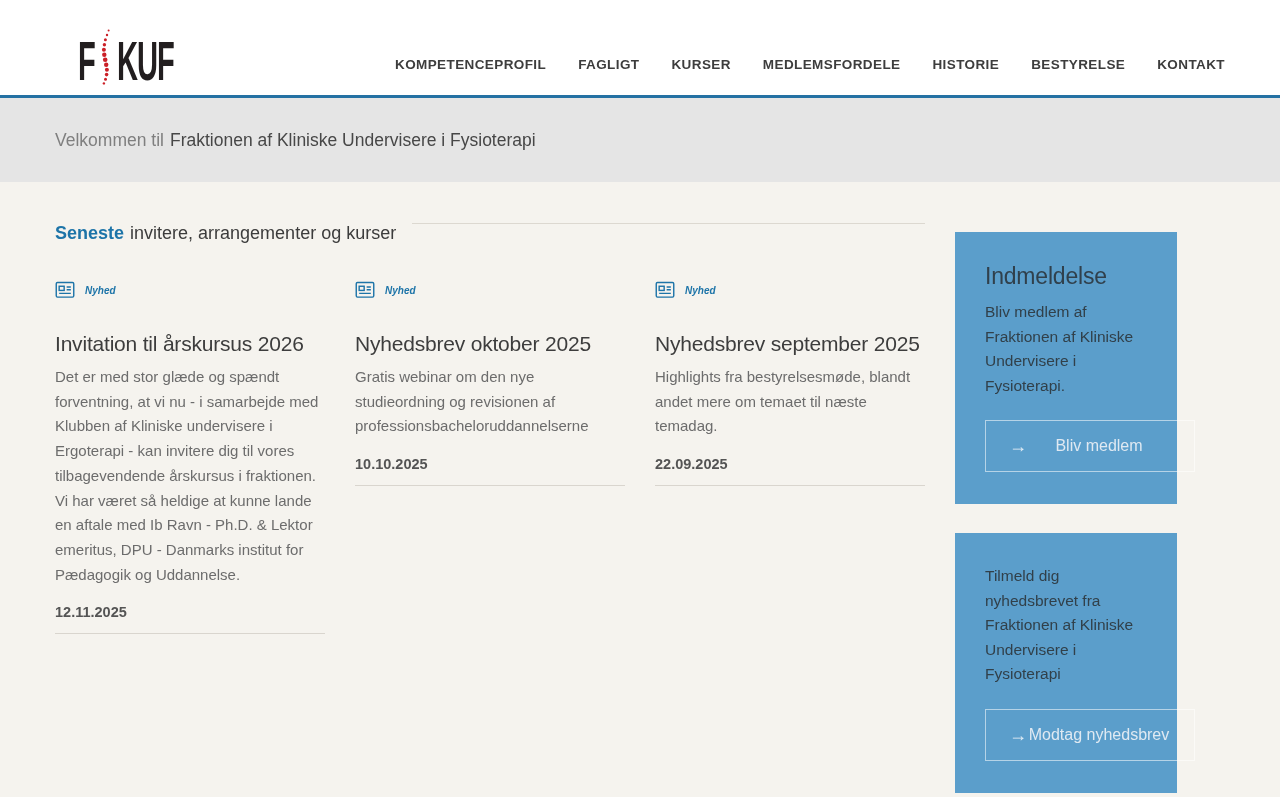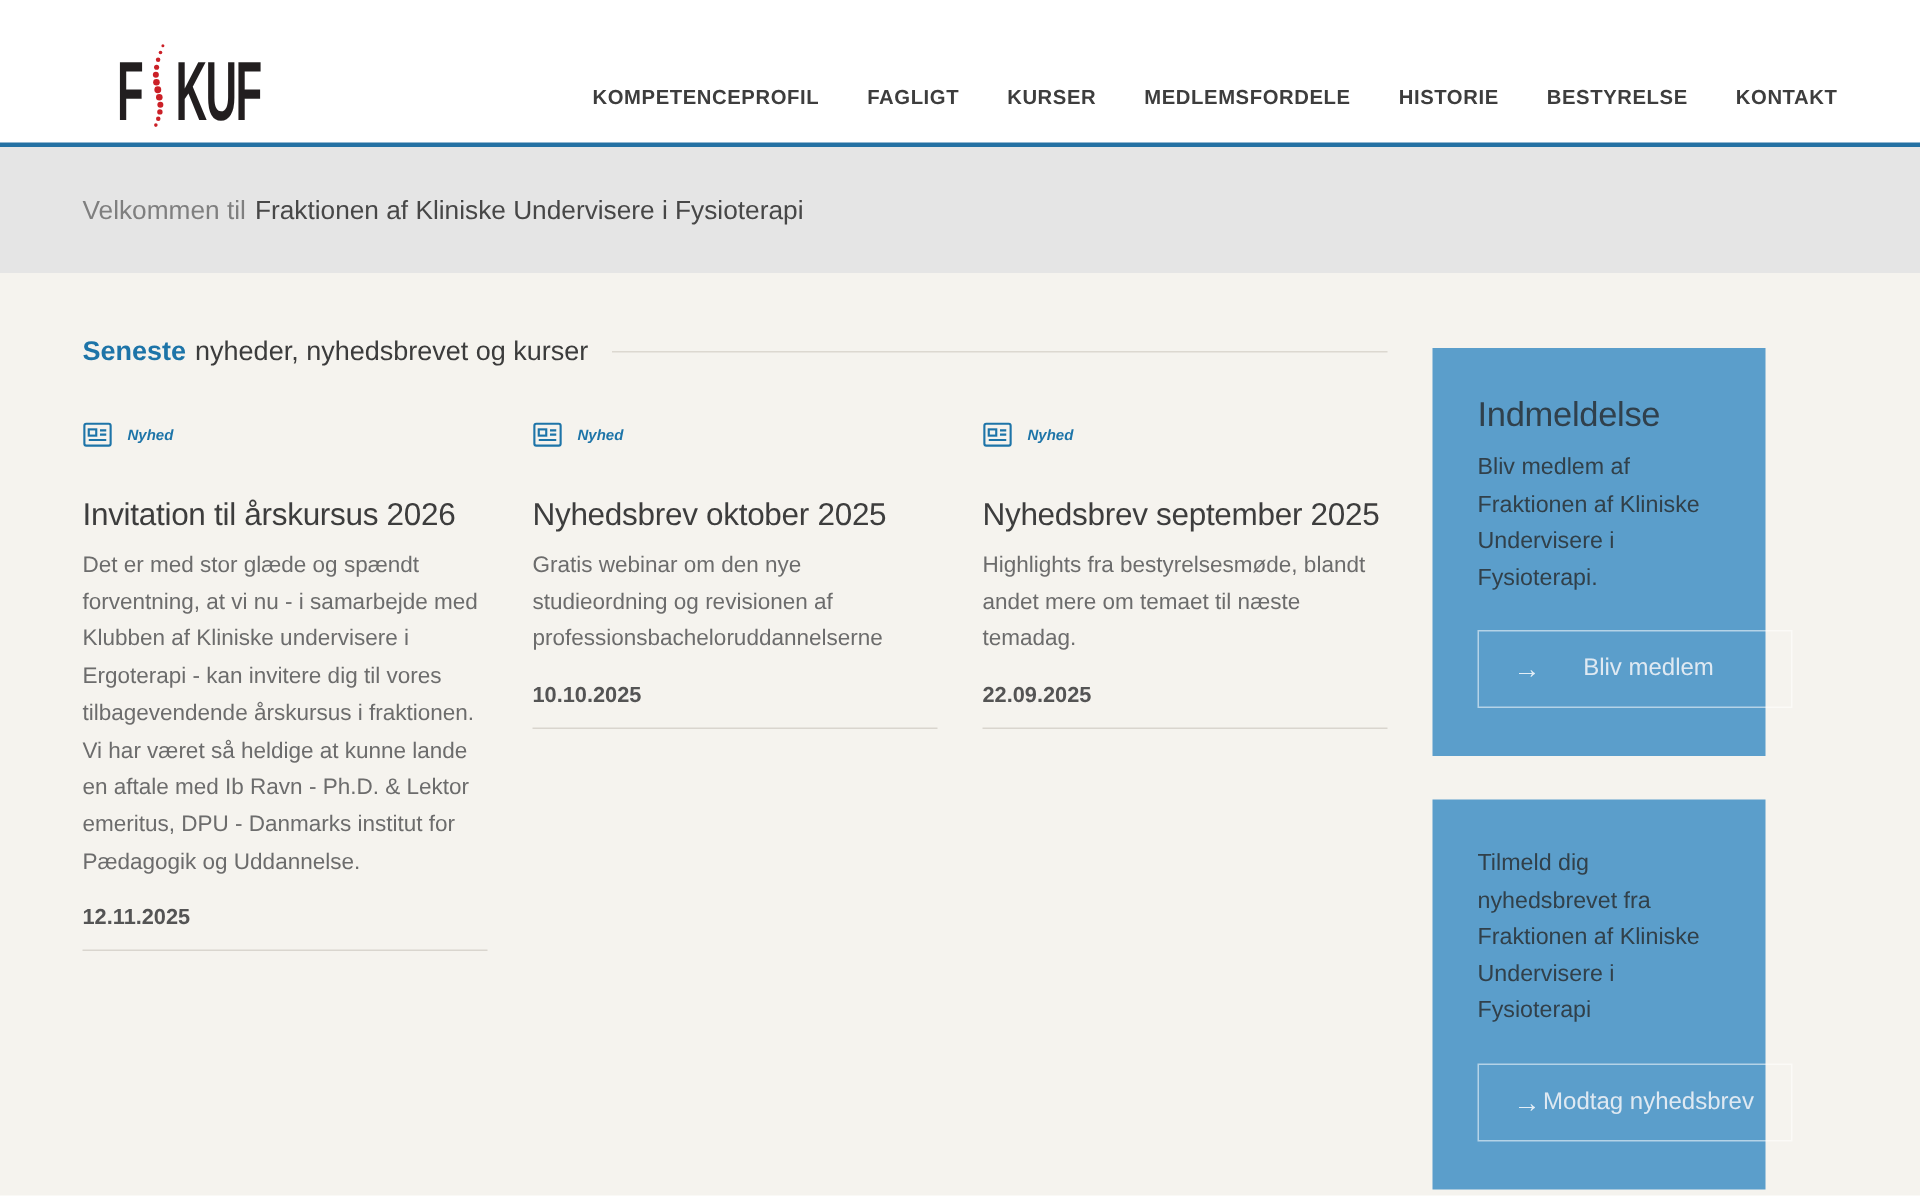--- a/index.html
+++ b/index.html
@@ -73,21 +73,21 @@
 
   
   .main {
     height:615px;
     background:#f5f3ee;
     padding:41px 55px 0 55px;
   }
   .content-grid { display:flex; align-items:flex-start; }
   .left-col { width:870px; }
 
-  .section-head { display:flex; align-items:center; height:22px; }
+  .section-head { display:flex; align-items:flex-start; height:22px; }
   .section-head .accent { color:#1d74a8; font-weight:700; font-size:18px; margin-right:6px; }
   .section-head .rest { color:#3c3c3c; font-weight:400; font-size:18px; }
   .section-head .rule { flex:1; height:1px; background:#dcd8d0; margin-left:16px; }
 
   .cards { display:flex; gap:30px; margin-top:36px; }
   .card { width:270px; cursor:pointer; }
   .card-tag-row { display:flex; align-items:center; gap:10px; margin-bottom:13px; }
   .card-tag { color:#1d74a8; font-weight:700; font-style:italic; font-size:10px; }
   .news-icon { color:#1d74a8; display:block; }
   .card-title {
@@ -202,21 +202,21 @@
 <div class="welcome">
   <span class="prefix">Velkommen til</span>
   <span class="org">Fraktionen af Kliniske Undervisere i Fysioterapi</span>
 </div>
 
 <div class="main">
   <div class="content-grid">
     <div class="left-col">
       <div class="section-head">
         <span class="accent">Seneste</span>
-        <span class="rest">nyheder, nyhedsbrevet og kurser</span>
+        <span class="rest">invitere, arrangementer og kurser</span>
         <span class="rule"></span>
       </div>
 
       <div class="cards">
 
         <div class="card">
           <div class="card-tag-row">
             <svg class="news-icon" width="20" height="18" viewBox="0 0 24 21">
               <g fill="none" stroke="currentColor" stroke-width="1.7">
                 <rect x="1.5" y="1.5" width="21" height="17.5" rx="1.5"></rect>

